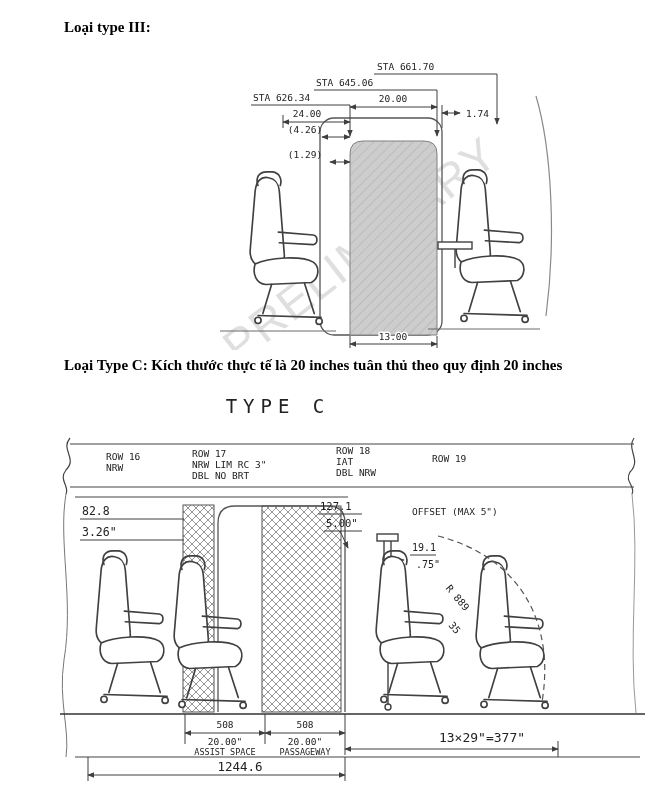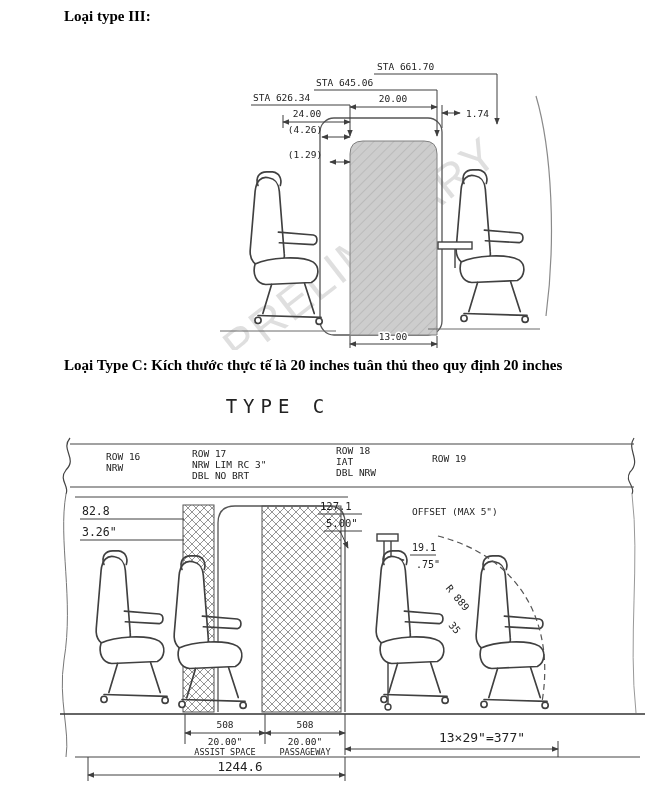--- a/index.html
+++ b/index.html
@@ -1,19 +1,19 @@
 <!DOCTYPE html>
 <html><head>
 <meta charset="utf-8">
 <style>
   html,body{margin:0;padding:0;background:#ffffff;}
   .page{position:relative;width:665px;height:796px;background:#fff;overflow:hidden;
         font-family:"Liberation Serif",serif;color:#000;}
   .heading{position:absolute;left:64px;font-weight:bold;font-size:15px;white-space:nowrap;}
-  #h1{top:8px;text-align:right;}
+  #h1{top:19px;text-align:right;}
   #h2{top:30px;}
   #h3{top:357px;text-align:right;}
   svg{position:absolute;left:0;}
   #fig1{top:52px;}
   #fig2{top:390px;}
   svg text{font-family:"DejaVu Sans Mono",monospace;fill:#222;}
 </style>
 </head>
 <body>
 

